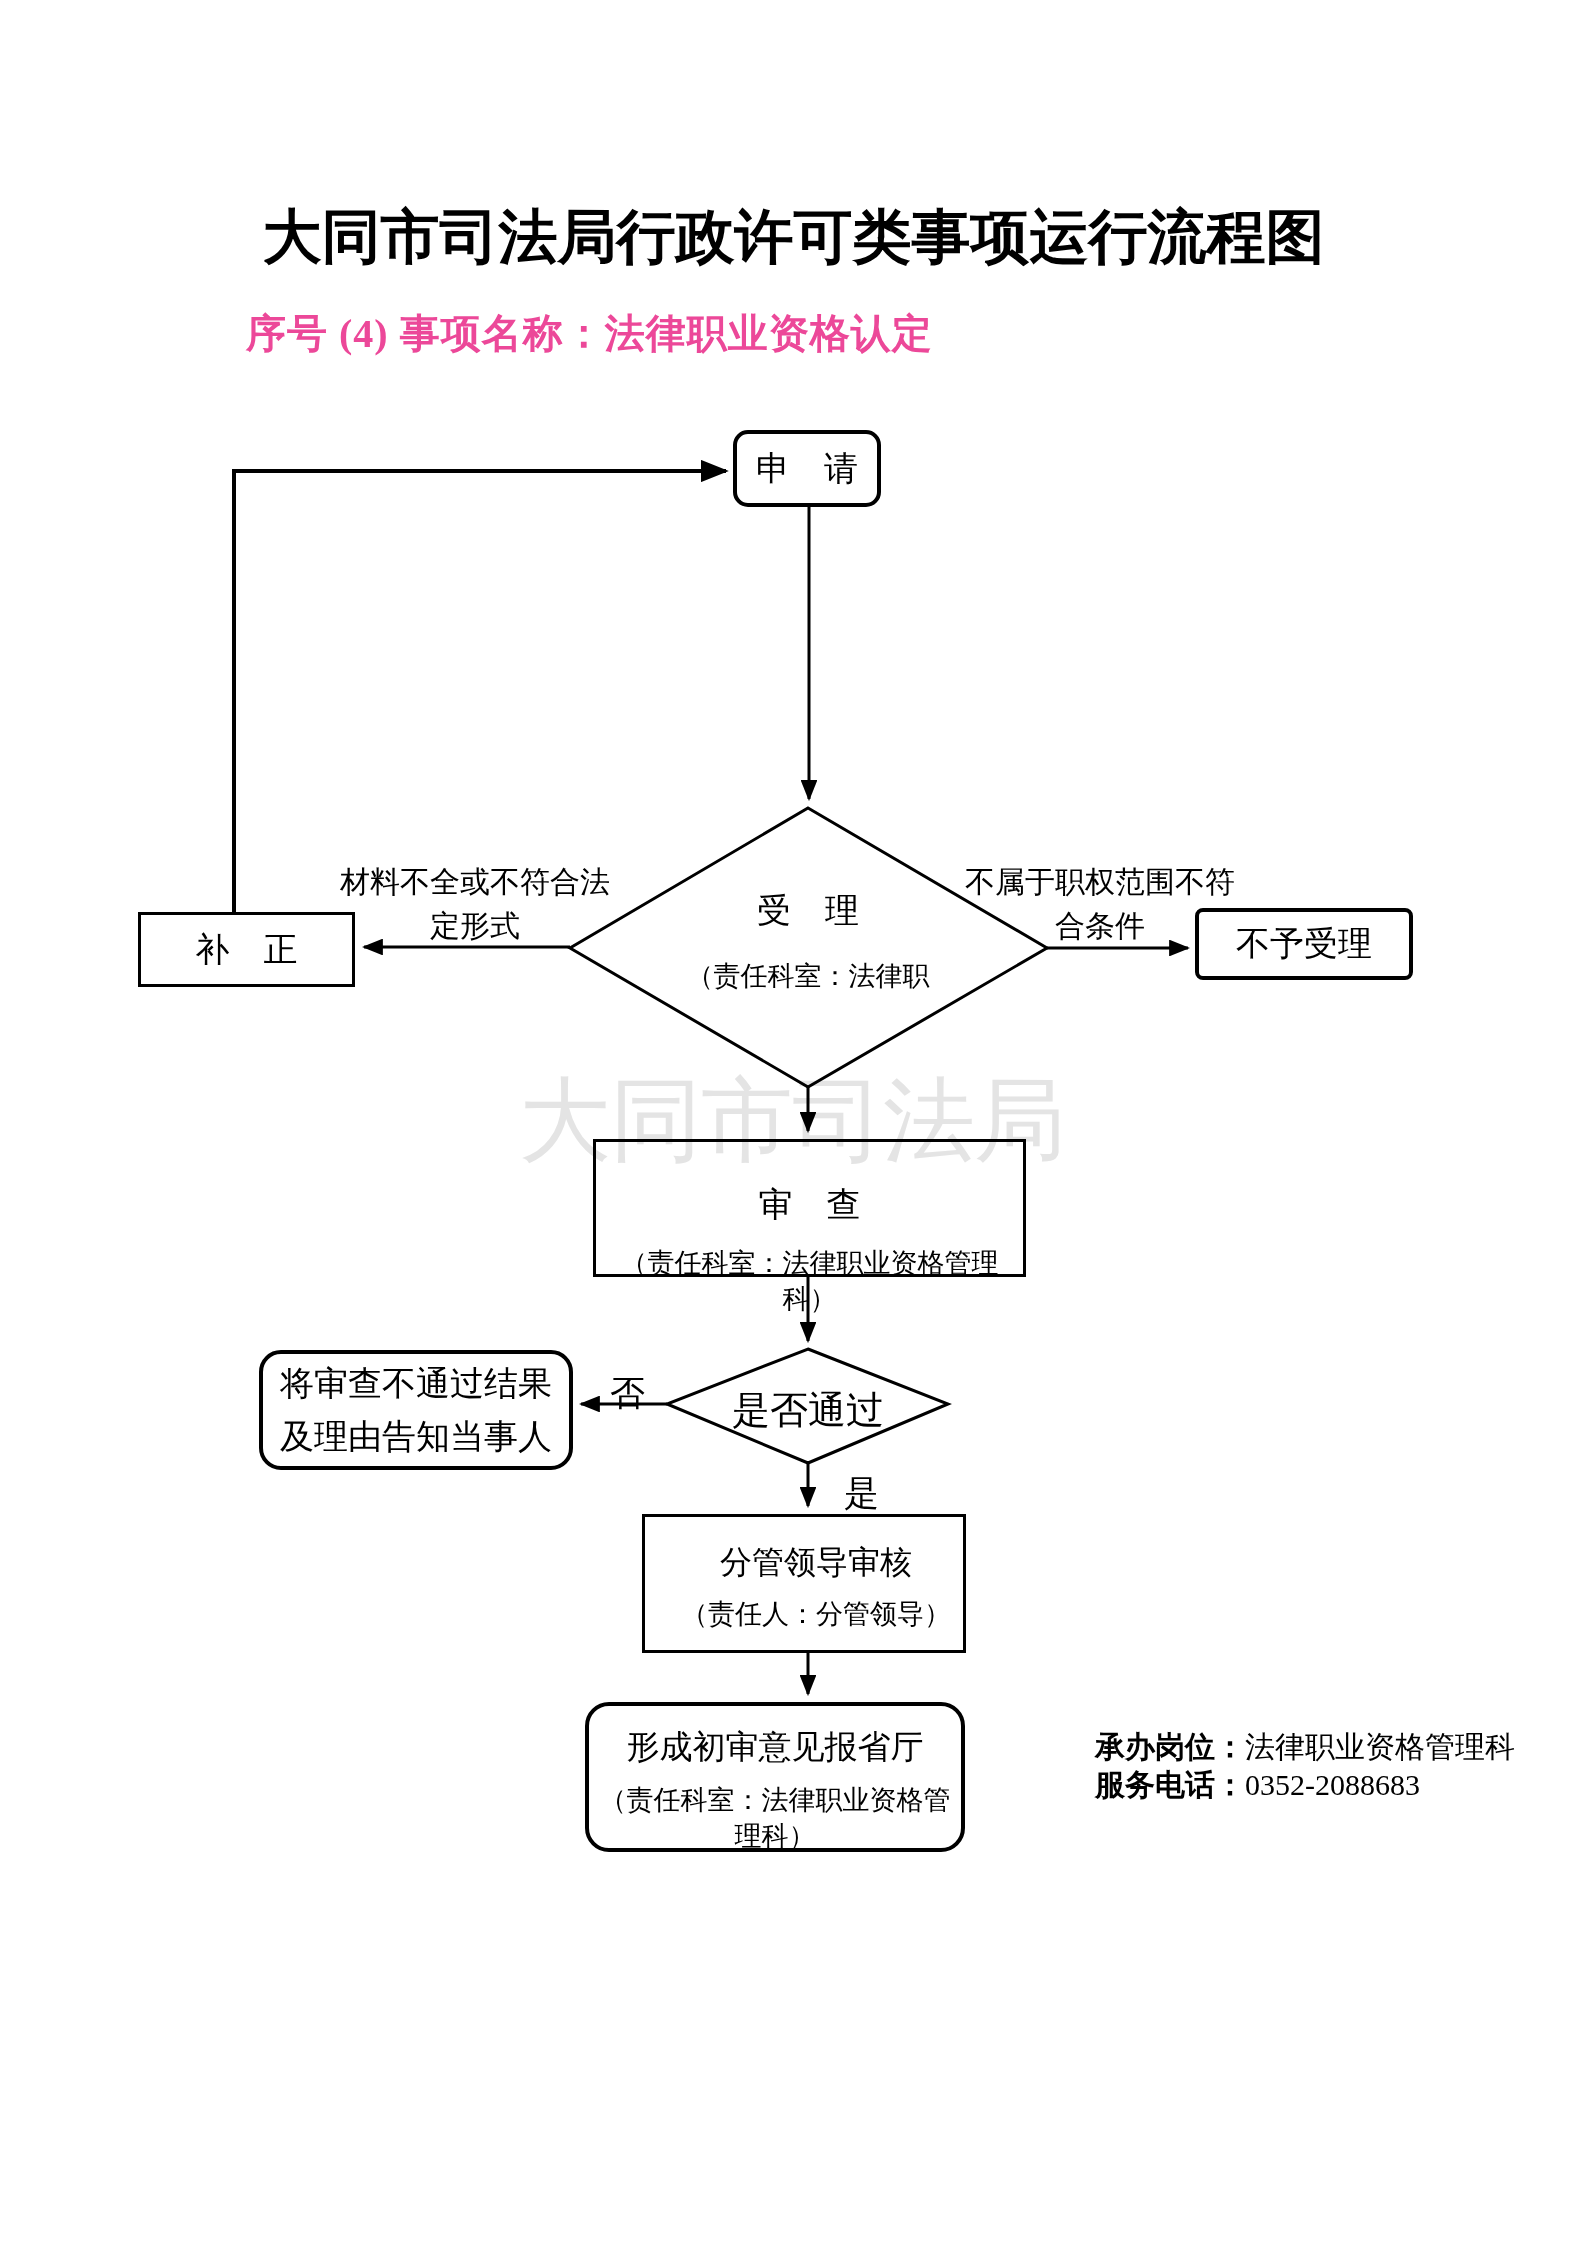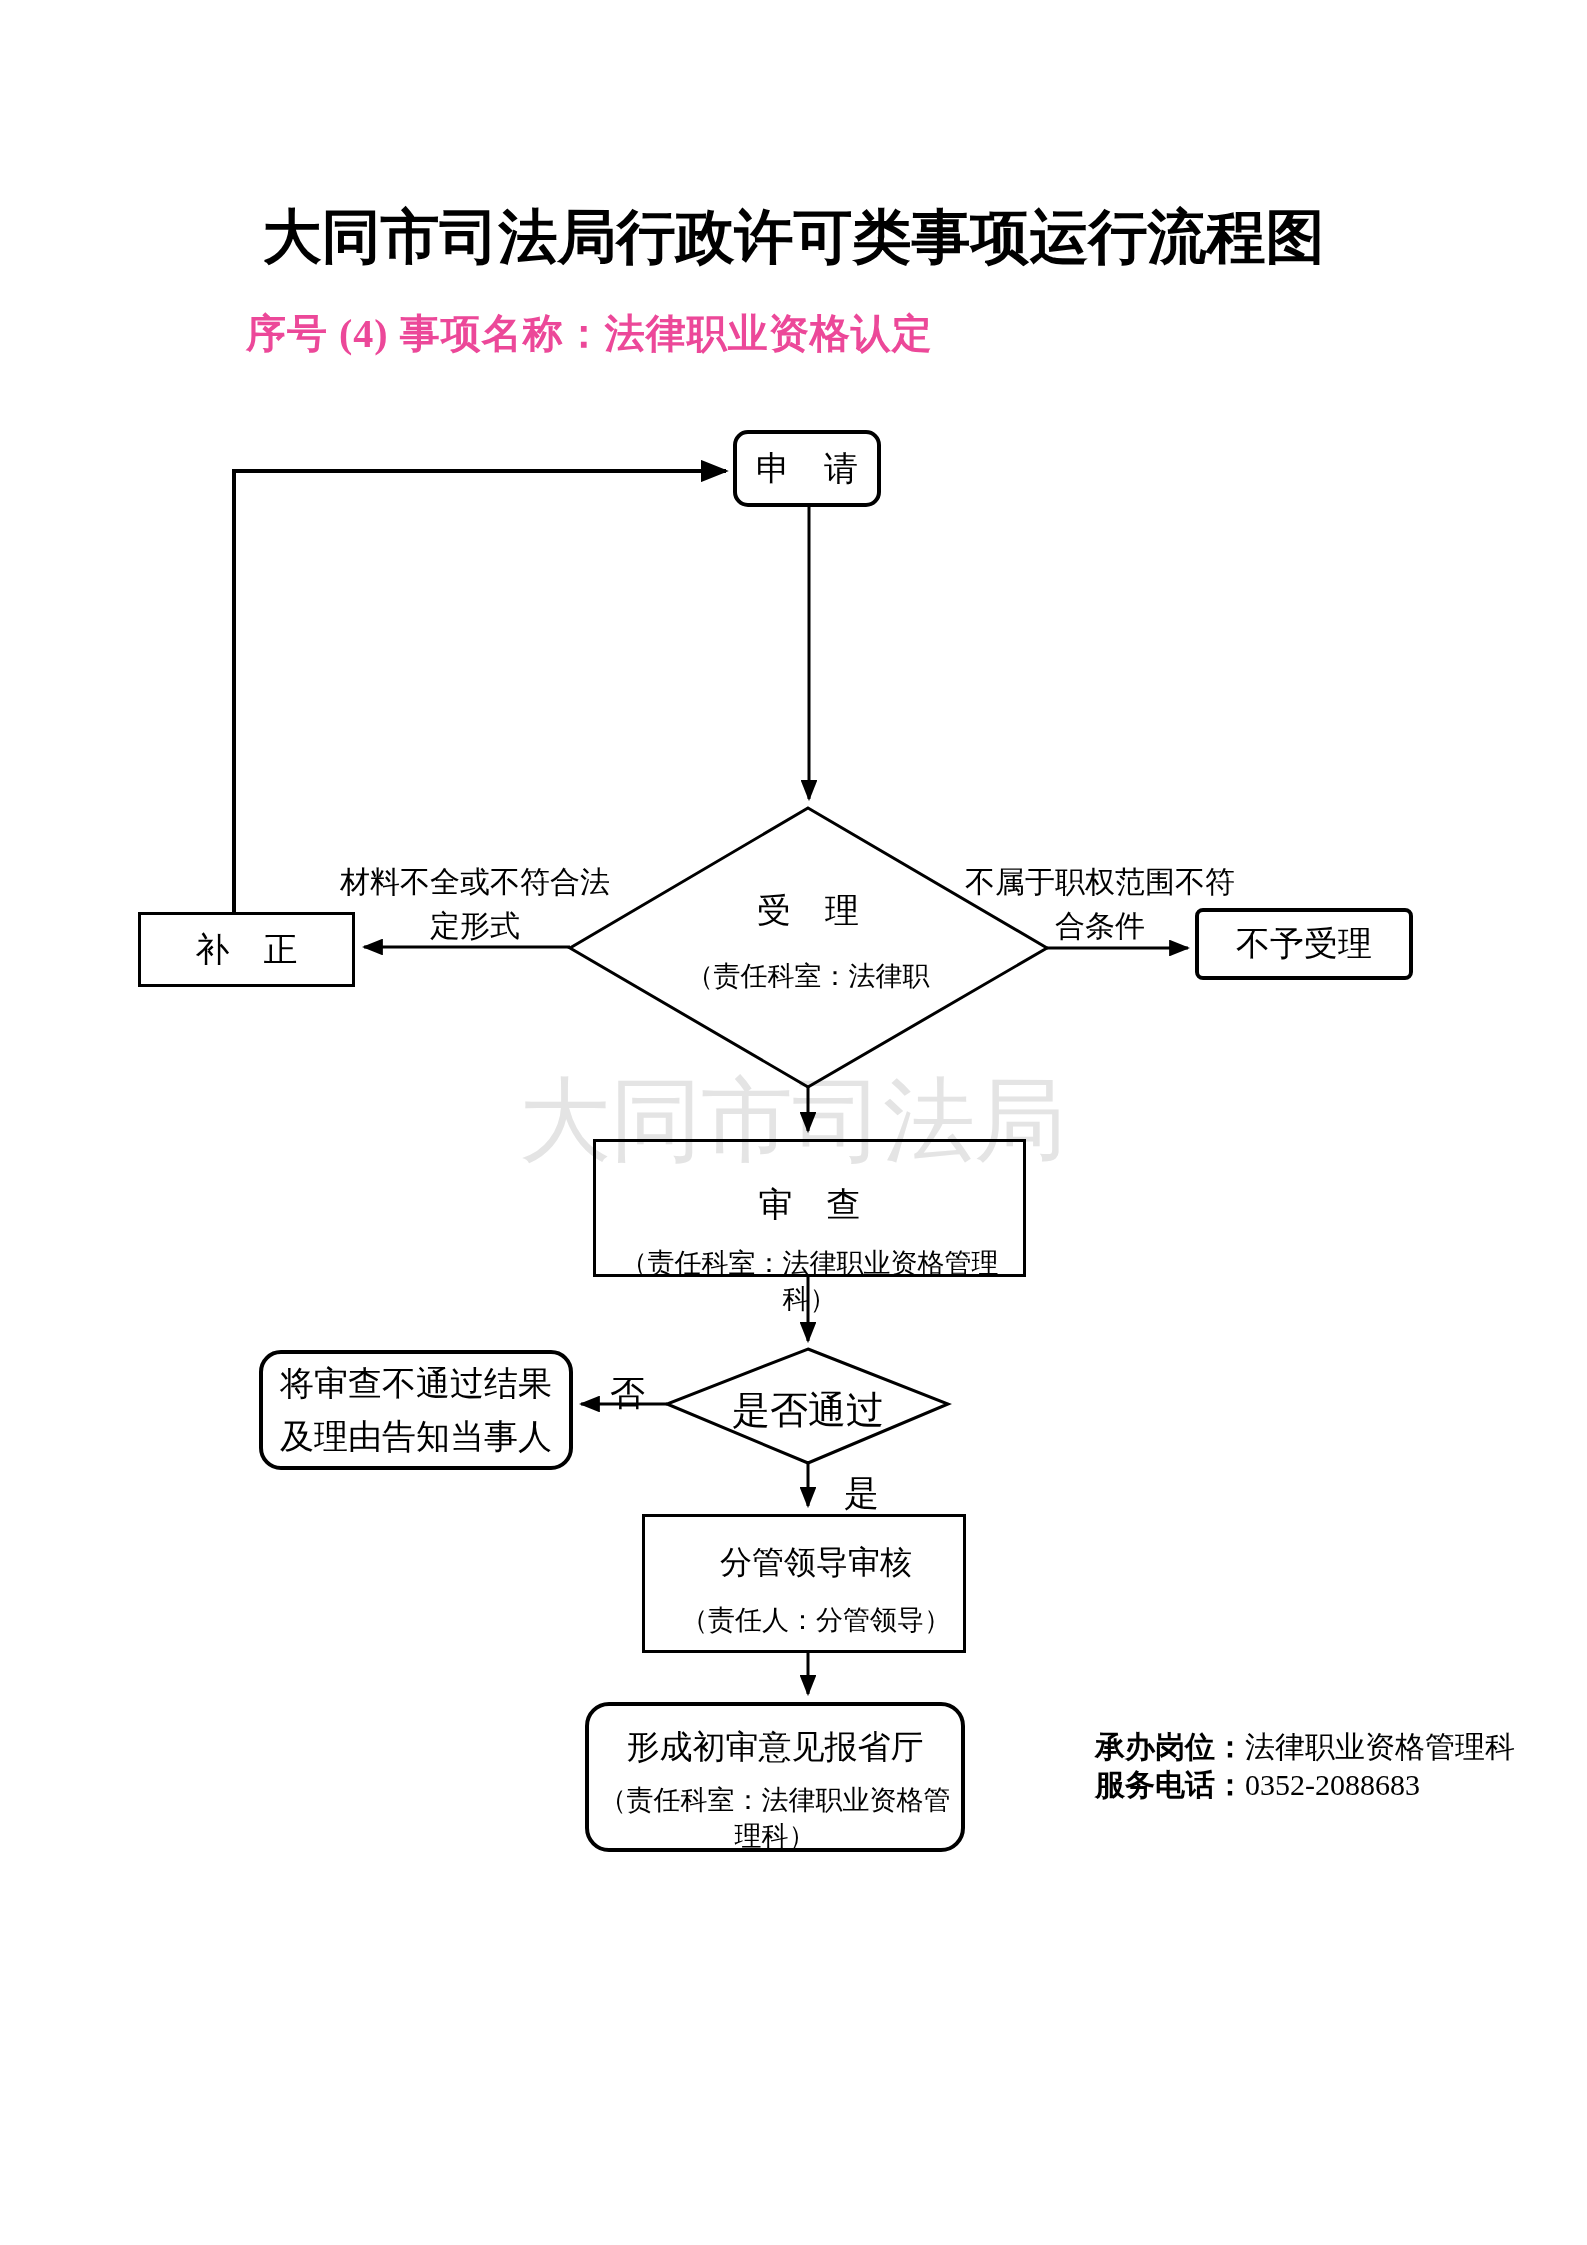--- a/index.html
+++ b/index.html
@@ -136,21 +136,21 @@
     <div>是否通过</div>
   </div>
 
   <div class="node round" style="left:259px;top:1350px;width:314px;height:120px;border-radius:22px;">
     <div style="font-size:34px;line-height:53px;">将审查不通过结果</div>
     <div style="font-size:34px;line-height:53px;">及理由告知当事人</div>
   </div>
 
   <div class="node rect" style="left:642px;top:1514px;width:324px;height:139px;justify-content:flex-start;padding-top:24px;padding-left:24px;">
     <div style="font-size:32px;">分管领导审核</div>
-    <div style="font-size:27px;margin-top:17px;">（责任人：分管领导）</div>
+    <div style="font-size:27px;margin-top:11px;">（责任人：分管领导）</div>
   </div>
 
   <div class="node round" style="left:585px;top:1702px;width:380px;height:150px;border-radius:24px;justify-content:center;padding-top:25px;">
     <div style="font-size:33px;">形成初审意见报省厅</div>
     <div style="font-size:27px;margin-top:12px;">（责任科室：法律职业资格管理科）</div>
   </div>
 
   <div class="edge-label" style="left:325px;top:860px;width:300px;">
     <div>材料不全或不符合法</div>
     <div>定形式</div>

